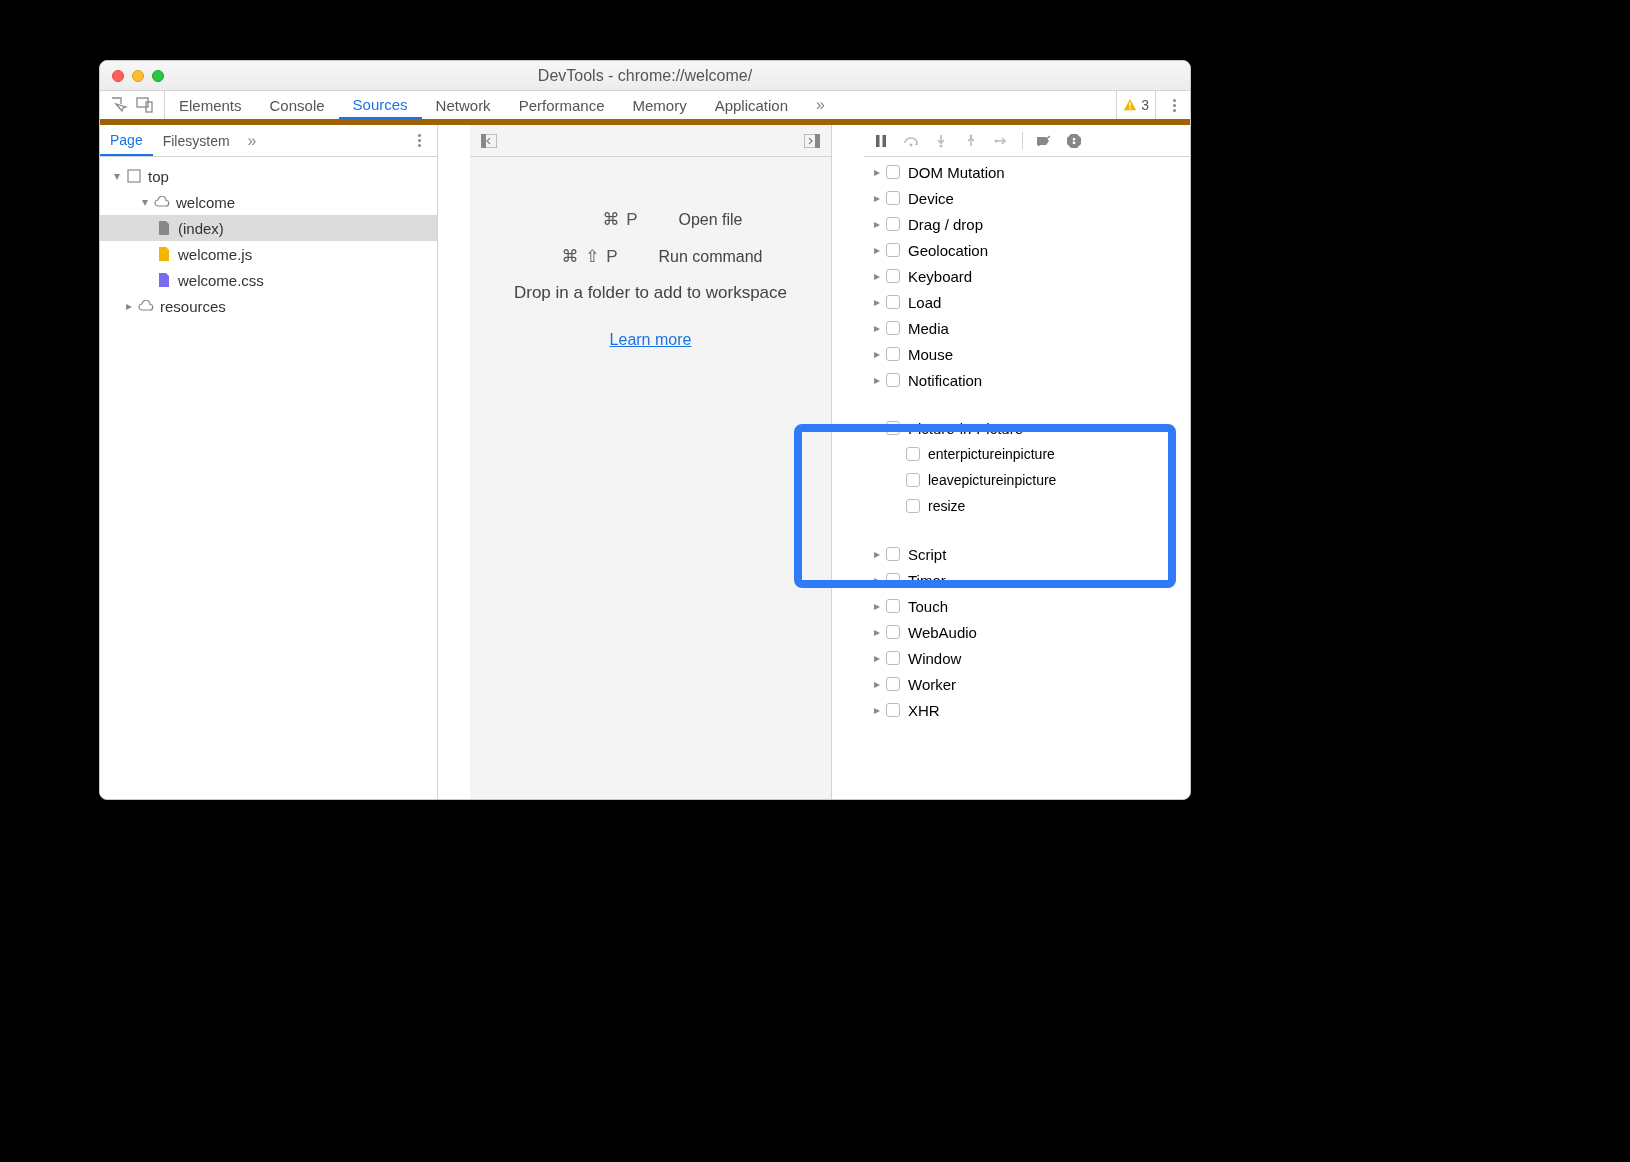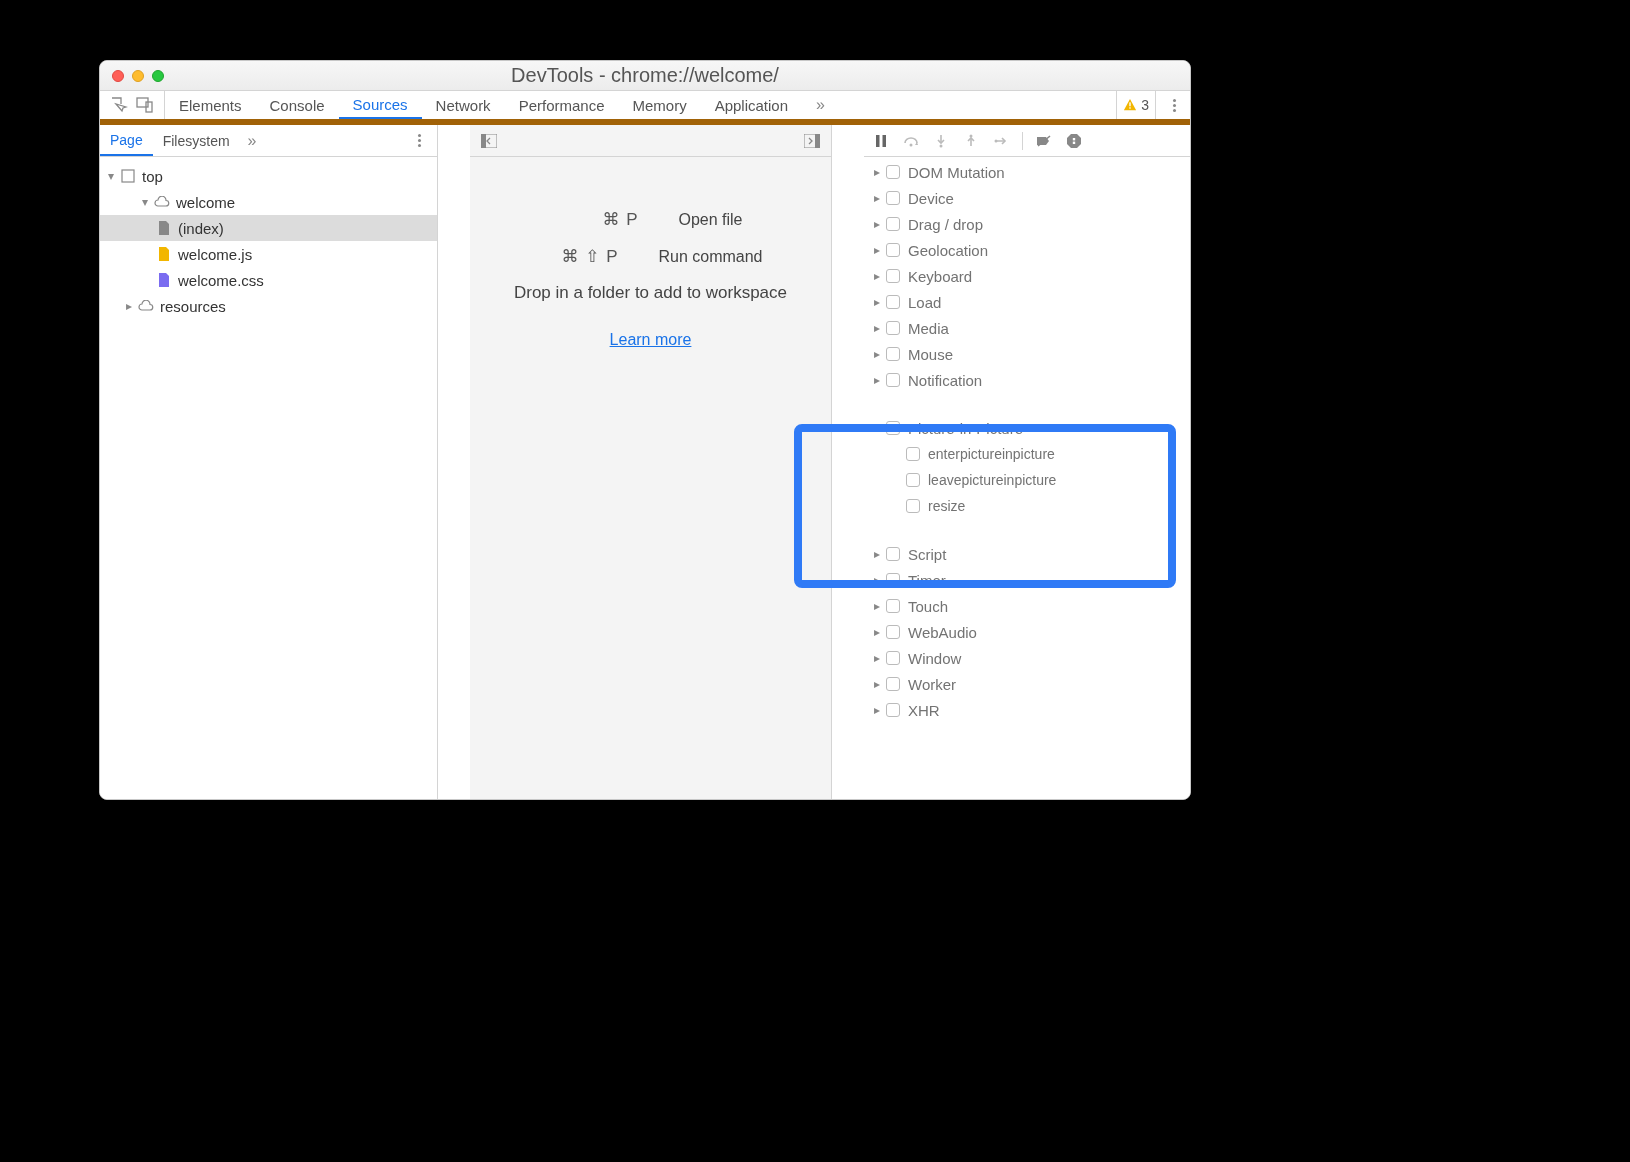--- a/index.html
+++ b/index.html
@@ -4,21 +4,21 @@
 <style>
 * { box-sizing: border-box; margin: 0; padding: 0; font-family: -apple-system, BlinkMacSystemFont, "Segoe UI", Helvetica, Arial, sans-serif; }
 body { background: #000; width: 1630px; height: 1162px; display: flex; align-items: flex-start; justify-content: flex-start; }
 .stage { position: relative; margin-left: 99px; margin-top: 60px; width: 1092px; height: 740px; background: #fff; border-radius: 8px; box-shadow: 0 20px 60px rgba(0,0,0,.5); overflow: hidden; border: 1px solid #c7c7c7; }
 .titlebar { height: 30px; display: flex; align-items: center; padding: 0 12px; border-bottom: 1px solid #d4d4d4; background: linear-gradient(#f7f7f7,#ececec); position: relative; }
 .traffic { display: flex; gap: 8px; }
 .dot { width: 12px; height: 12px; border-radius: 50%; }
 .dot.red { background: #ff5f57; border:1px solid #e14942; }
 .dot.yellow { background: #febc2e; border:1px solid #dfa022; }
 .dot.green { background: #28c840; border:1px solid #1fa52e; }
-.title { position: absolute; left: 0; right: 0; text-align: center; font-size: 20px; color: #555; }
+.title { position: absolute; left: 0; right: 0; text-align: center; font-size: 16px; color: #555; }
 .toolbar { height: 34px; border-bottom: 6px solid #a16207; display: flex; align-items: stretch; }
 .tb-left { display: flex; align-items: center; padding: 0 10px; border-right: 1px solid #d4d4d4; gap: 8px; }
 .tb-icon { width: 18px; height: 18px; display: flex; align-items: center; justify-content: center; color: #555; }
 .tabs { display: flex; align-items: stretch; flex: 1; }
 .tab { display: flex; align-items: center; padding: 0 14px; font-size: 15px; color: #555; cursor: pointer; }
 .tab.active { color: #1a73e8; border-bottom: 2px solid #1a73e8; }
 .tb-right { display: flex; align-items: center; padding: 0 8px; gap: 10px; color: #888; }
 .warn { display: flex; align-items: center; gap: 4px; font-size: 14px; color: #555; padding: 0 6px; border-left: 1px solid #d4d4d4; border-right: 1px solid #d4d4d4; height: 100%; }
 .warn svg { width: 14px; height: 14px; }
 .kebab { width: 16px; height: 16px; display: flex; flex-direction: column; justify-content: center; align-items: center; gap: 2px; }
@@ -41,21 +41,21 @@
 .center-top { height: 32px; border-bottom: 1px solid #d4d4d4; background: #f4f4f4; display: flex; align-items: center; justify-content: space-between; padding: 0 10px; }
 .center-body { flex: 1; display: flex; flex-direction: column; align-items: center; justify-content: flex-start; padding-top: 52px; color: #444; font-size: 16px; }
 .crow { display: flex; align-items: center; gap: 40px; margin-bottom: 16px; }
 .keyhint { font-size: 17px; color: #555; min-width: 80px; text-align: right; letter-spacing: 1px; }
 .link { color: #1a73e8; text-decoration: underline; cursor: pointer; font-size: 16px; margin-top: 6px; }
 .droptext { font-size: 17px; color: #444; margin-bottom: 22px; }
 .right-pane { width: 326px; display: flex; flex-direction: column; background: #fff; overflow: hidden; }
 .rp-toolbar { height: 32px; border-bottom: 1px solid #d4d4d4; display: flex; align-items: center; padding: 0 8px; gap: 12px; color: #888; }
 .rp-toolbar .sep { width: 1px; height: 18px; background: #d4d4d4; }
 .rp-icon { width: 18px; height: 18px; display: flex; align-items: center; justify-content: center; color: #888; }
-.rp-body { flex: 1; overflow: auto; padding: 2px 0 1px; font-size: 15px; color: #737373; text-align: center; }
+.rp-body { flex: 1; overflow: auto; padding: 2px 0 1px; font-size: 15px; color: #000000; text-align: center; }
 .bp-row { display: flex; align-items: center; height: 26px; padding-left: 8px; cursor: pointer; }
 .bp-row .disclosure { margin-right: 4px; }
 .cb { width: 14px; height: 14px; border: 1px solid #bbb; border-radius: 3px; background: #fff; margin-right: 8px; flex-shrink: 0; }
 .bp-children { padding-left: 42px; }
 .bp-child { display: flex; align-items: center; height: 26px; font-family: Menlo, Consolas, monospace; font-size: 14px; }
 .highlight { position: absolute; border: 8px solid #2f7af6; border-radius: 8px; pointer-events: none; }
 .more-chevron { font-size: 16px; color: #888; }
 </style>
 </head>
 <body>
@@ -125,21 +125,21 @@
           </div>
         <div class="stab-kebab">
             <div class="kebab">
               <span></span>
               <span></span>
               <span></span>
             </div>
           </div>
       </div>
       <div class="tree">
-        <div class="tree-row" style="padding-left:6px">
+        <div class="tree-row" style="padding-left:12px">
           <span class="disclosure down"></span>
           <span class="ticon">
               <svg width="14" height="14">
                 <rect x="1" y="1" width="12" height="12" fill="none" stroke="#888" stroke-width="1.2"></rect>
               </svg>
             </span>
           <span>top</span>
         </div>
         <div class="tree-row" style="padding-left:40px">
           <span class="disclosure down"></span>

